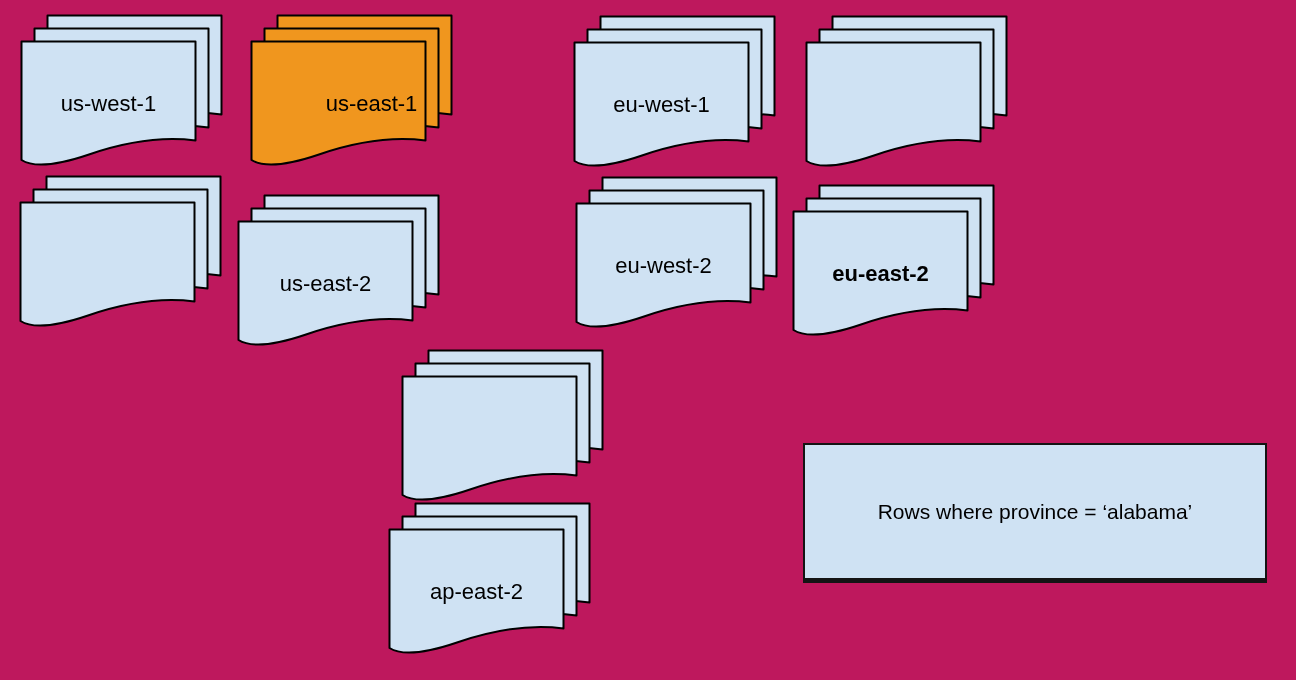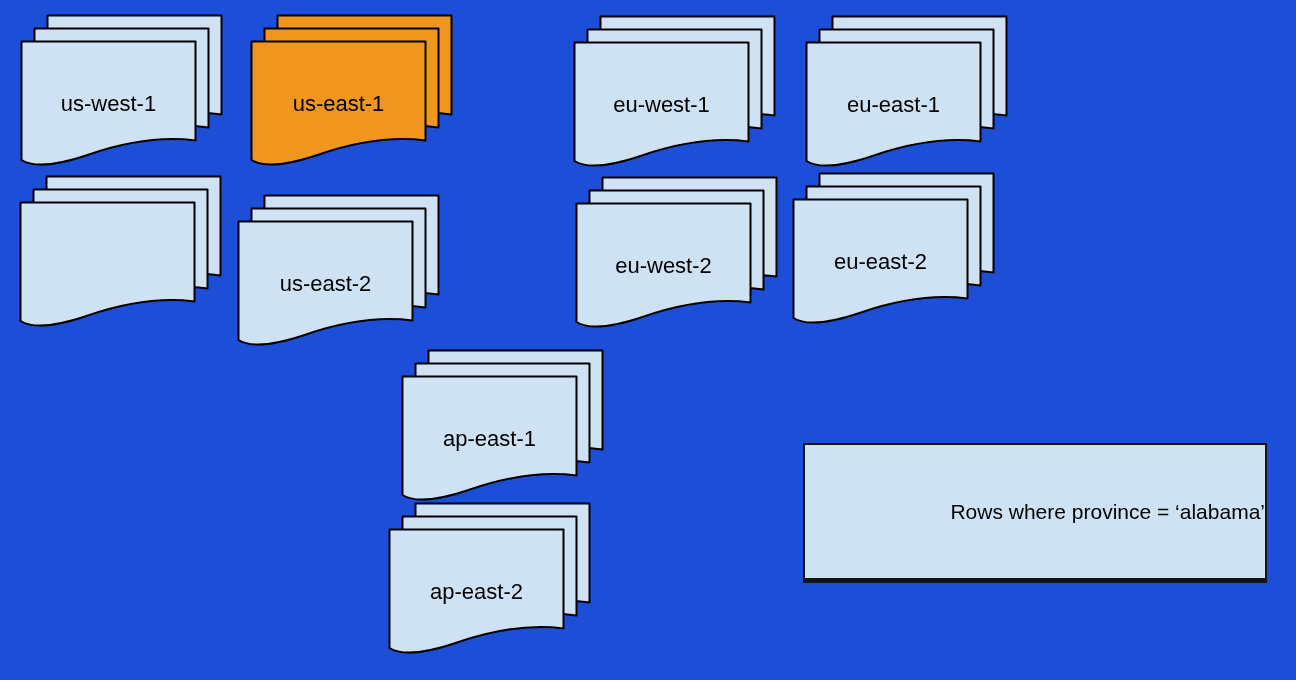--- a/index.html
+++ b/index.html
@@ -59,53 +59,52 @@
     font-size: 21px;
     color: #000000;
   }
   .legend-row.first {
     border-bottom: 3px solid #141414;
   }
 </style>
 </head>
 <body>
 
-<div class="canvas" style="background: #1d4ed8;">
+<div class="canvas" style="background: #be185d;">
   <div id="stacks">
       <div class="stack" style="left: 20px; top: 14px;">
         <svg width="203" height="153" viewBox="0 0 203 153">
           <path d="M 1.5 1.5 L 175.5 1.5 L 175.5 100.5 C 137 95.5 101 103.5 69 114.5 C 41 124 15 128.5 1.5 120 Z" transform="translate(26,0)" fill="#cfe2f3" stroke="#000000" stroke-width="2" stroke-linejoin="round"></path>
           <path d="M 1.5 1.5 L 175.5 1.5 L 175.5 100.5 C 137 95.5 101 103.5 69 114.5 C 41 124 15 128.5 1.5 120 Z" transform="translate(13,13)" fill="#cfe2f3" stroke="#000000" stroke-width="2" stroke-linejoin="round"></path>
           <path d="M 1.5 1.5 L 175.5 1.5 L 175.5 100.5 C 137 95.5 101 103.5 69 114.5 C 41 124 15 128.5 1.5 120 Z" transform="translate(0,26)" fill="#cfe2f3" stroke="#000000" stroke-width="2" stroke-linejoin="round"></path>
         </svg>
         <div class="stack-label" style="color: rgb(0, 0, 0);">us-west-1</div>
       </div>
       <div class="stack" style="left: 250px; top: 14px;">
         <svg width="203" height="153" viewBox="0 0 203 153">
           <path d="M 1.5 1.5 L 175.5 1.5 L 175.5 100.5 C 137 95.5 101 103.5 69 114.5 C 41 124 15 128.5 1.5 120 Z" transform="translate(26,0)" fill="#f0961e" stroke="#000000" stroke-width="2" stroke-linejoin="round"></path>
           <path d="M 1.5 1.5 L 175.5 1.5 L 175.5 100.5 C 137 95.5 101 103.5 69 114.5 C 41 124 15 128.5 1.5 120 Z" transform="translate(13,13)" fill="#f0961e" stroke="#000000" stroke-width="2" stroke-linejoin="round"></path>
           <path d="M 1.5 1.5 L 175.5 1.5 L 175.5 100.5 C 137 95.5 101 103.5 69 114.5 C 41 124 15 128.5 1.5 120 Z" transform="translate(0,26)" fill="#f0961e" stroke="#000000" stroke-width="2" stroke-linejoin="round"></path>
         </svg>
-        <div class="stack-label" style="color: rgb(0, 0, 0);">us-east-1</div>
+        <div class="stack-label" style="color: rgb(0, 0, 0); padding-left: 33px;">us-east-1</div>
       </div>
       <div class="stack" style="left: 573px; top: 15px;">
         <svg width="203" height="153" viewBox="0 0 203 153">
           <path d="M 1.5 1.5 L 175.5 1.5 L 175.5 100.5 C 137 95.5 101 103.5 69 114.5 C 41 124 15 128.5 1.5 120 Z" transform="translate(26,0)" fill="#cfe2f3" stroke="#000000" stroke-width="2" stroke-linejoin="round"></path>
           <path d="M 1.5 1.5 L 175.5 1.5 L 175.5 100.5 C 137 95.5 101 103.5 69 114.5 C 41 124 15 128.5 1.5 120 Z" transform="translate(13,13)" fill="#cfe2f3" stroke="#000000" stroke-width="2" stroke-linejoin="round"></path>
           <path d="M 1.5 1.5 L 175.5 1.5 L 175.5 100.5 C 137 95.5 101 103.5 69 114.5 C 41 124 15 128.5 1.5 120 Z" transform="translate(0,26)" fill="#cfe2f3" stroke="#000000" stroke-width="2" stroke-linejoin="round"></path>
         </svg>
         <div class="stack-label" style="color: rgb(0, 0, 0);">eu-west-1</div>
       </div>
       <div class="stack" style="left: 805px; top: 15px;">
         <svg width="203" height="153" viewBox="0 0 203 153">
           <path d="M 1.5 1.5 L 175.5 1.5 L 175.5 100.5 C 137 95.5 101 103.5 69 114.5 C 41 124 15 128.5 1.5 120 Z" transform="translate(26,0)" fill="#cfe2f3" stroke="#000000" stroke-width="2" stroke-linejoin="round"></path>
           <path d="M 1.5 1.5 L 175.5 1.5 L 175.5 100.5 C 137 95.5 101 103.5 69 114.5 C 41 124 15 128.5 1.5 120 Z" transform="translate(13,13)" fill="#cfe2f3" stroke="#000000" stroke-width="2" stroke-linejoin="round"></path>
           <path d="M 1.5 1.5 L 175.5 1.5 L 175.5 100.5 C 137 95.5 101 103.5 69 114.5 C 41 124 15 128.5 1.5 120 Z" transform="translate(0,26)" fill="#cfe2f3" stroke="#000000" stroke-width="2" stroke-linejoin="round"></path>
         </svg>
-        <div class="stack-label" style="color: rgb(0, 0, 0);">eu-east-1</div>
       </div>
       <div class="stack" style="left: 19px; top: 175px;">
         <svg width="203" height="153" viewBox="0 0 203 153">
           <path d="M 1.5 1.5 L 175.5 1.5 L 175.5 100.5 C 137 95.5 101 103.5 69 114.5 C 41 124 15 128.5 1.5 120 Z" transform="translate(26,0)" fill="#cfe2f3" stroke="#000000" stroke-width="2" stroke-linejoin="round"></path>
           <path d="M 1.5 1.5 L 175.5 1.5 L 175.5 100.5 C 137 95.5 101 103.5 69 114.5 C 41 124 15 128.5 1.5 120 Z" transform="translate(13,13)" fill="#cfe2f3" stroke="#000000" stroke-width="2" stroke-linejoin="round"></path>
           <path d="M 1.5 1.5 L 175.5 1.5 L 175.5 100.5 C 137 95.5 101 103.5 69 114.5 C 41 124 15 128.5 1.5 120 Z" transform="translate(0,26)" fill="#cfe2f3" stroke="#000000" stroke-width="2" stroke-linejoin="round"></path>
         </svg>
       </div>
       <div class="stack" style="left: 237px; top: 175px; margin-top: 19px;">
         <svg width="203" height="153" viewBox="0 0 203 153">
@@ -116,44 +115,43 @@
         <div class="stack-label" style="color: rgb(0, 0, 0);">us-east-2</div>
       </div>
       <div class="stack" style="left: 575px; top: 176px; padding-left: 30px;">
         <svg width="203" height="153" viewBox="0 0 203 153">
           <path d="M 1.5 1.5 L 175.5 1.5 L 175.5 100.5 C 137 95.5 101 103.5 69 114.5 C 41 124 15 128.5 1.5 120 Z" transform="translate(26,0)" fill="#cfe2f3" stroke="#000000" stroke-width="2" stroke-linejoin="round"></path>
           <path d="M 1.5 1.5 L 175.5 1.5 L 175.5 100.5 C 137 95.5 101 103.5 69 114.5 C 41 124 15 128.5 1.5 120 Z" transform="translate(13,13)" fill="#cfe2f3" stroke="#000000" stroke-width="2" stroke-linejoin="round"></path>
           <path d="M 1.5 1.5 L 175.5 1.5 L 175.5 100.5 C 137 95.5 101 103.5 69 114.5 C 41 124 15 128.5 1.5 120 Z" transform="translate(0,26)" fill="#cfe2f3" stroke="#000000" stroke-width="2" stroke-linejoin="round"></path>
         </svg>
         <div class="stack-label" style="color: rgb(0, 0, 0);">eu-west-2</div>
       </div>
-      <div class="stack" style="left: 792px; top: 172px;">
+      <div class="stack" style="left: 792px; top: 184px; font-weight: bold;">
         <svg width="203" height="153" viewBox="0 0 203 153">
           <path d="M 1.5 1.5 L 175.5 1.5 L 175.5 100.5 C 137 95.5 101 103.5 69 114.5 C 41 124 15 128.5 1.5 120 Z" transform="translate(26,0)" fill="#cfe2f3" stroke="#000000" stroke-width="2" stroke-linejoin="round"></path>
           <path d="M 1.5 1.5 L 175.5 1.5 L 175.5 100.5 C 137 95.5 101 103.5 69 114.5 C 41 124 15 128.5 1.5 120 Z" transform="translate(13,13)" fill="#cfe2f3" stroke="#000000" stroke-width="2" stroke-linejoin="round"></path>
           <path d="M 1.5 1.5 L 175.5 1.5 L 175.5 100.5 C 137 95.5 101 103.5 69 114.5 C 41 124 15 128.5 1.5 120 Z" transform="translate(0,26)" fill="#cfe2f3" stroke="#000000" stroke-width="2" stroke-linejoin="round"></path>
         </svg>
         <div class="stack-label" style="color: rgb(0, 0, 0);">eu-east-2</div>
       </div>
       <div class="stack" style="left: 401px; top: 349px;">
         <svg width="203" height="153" viewBox="0 0 203 153">
           <path d="M 1.5 1.5 L 175.5 1.5 L 175.5 100.5 C 137 95.5 101 103.5 69 114.5 C 41 124 15 128.5 1.5 120 Z" transform="translate(26,0)" fill="#cfe2f3" stroke="#000000" stroke-width="2" stroke-linejoin="round"></path>
           <path d="M 1.5 1.5 L 175.5 1.5 L 175.5 100.5 C 137 95.5 101 103.5 69 114.5 C 41 124 15 128.5 1.5 120 Z" transform="translate(13,13)" fill="#cfe2f3" stroke="#000000" stroke-width="2" stroke-linejoin="round"></path>
           <path d="M 1.5 1.5 L 175.5 1.5 L 175.5 100.5 C 137 95.5 101 103.5 69 114.5 C 41 124 15 128.5 1.5 120 Z" transform="translate(0,26)" fill="#cfe2f3" stroke="#000000" stroke-width="2" stroke-linejoin="round"></path>
         </svg>
-        <div class="stack-label" style="color: rgb(0, 0, 0);">ap-east-1</div>
       </div>
       <div class="stack" style="left: 388px; top: 502px; padding-left: 40px;">
         <svg width="203" height="153" viewBox="0 0 203 153">
           <path d="M 1.5 1.5 L 175.5 1.5 L 175.5 100.5 C 137 95.5 101 103.5 69 114.5 C 41 124 15 128.5 1.5 120 Z" transform="translate(26,0)" fill="#cfe2f3" stroke="#000000" stroke-width="2" stroke-linejoin="round"></path>
           <path d="M 1.5 1.5 L 175.5 1.5 L 175.5 100.5 C 137 95.5 101 103.5 69 114.5 C 41 124 15 128.5 1.5 120 Z" transform="translate(13,13)" fill="#cfe2f3" stroke="#000000" stroke-width="2" stroke-linejoin="round"></path>
           <path d="M 1.5 1.5 L 175.5 1.5 L 175.5 100.5 C 137 95.5 101 103.5 69 114.5 C 41 124 15 128.5 1.5 120 Z" transform="translate(0,26)" fill="#cfe2f3" stroke="#000000" stroke-width="2" stroke-linejoin="round"></path>
         </svg>
         <div class="stack-label" style="color: rgb(0, 0, 0);">ap-east-2</div>
       </div>
     </div>
 
   <div class="legend">
-    <div class="legend-row first" id="legend-row-0" style="background: rgb(207, 226, 243); justify-content: flex-end;">
+    <div class="legend-row first" id="legend-row-0" style="background: rgb(207, 226, 243);">
       <span>Rows where province = ‘alabama’</span>
     </div>
   </div>
 </div>
 
 </body></html>

